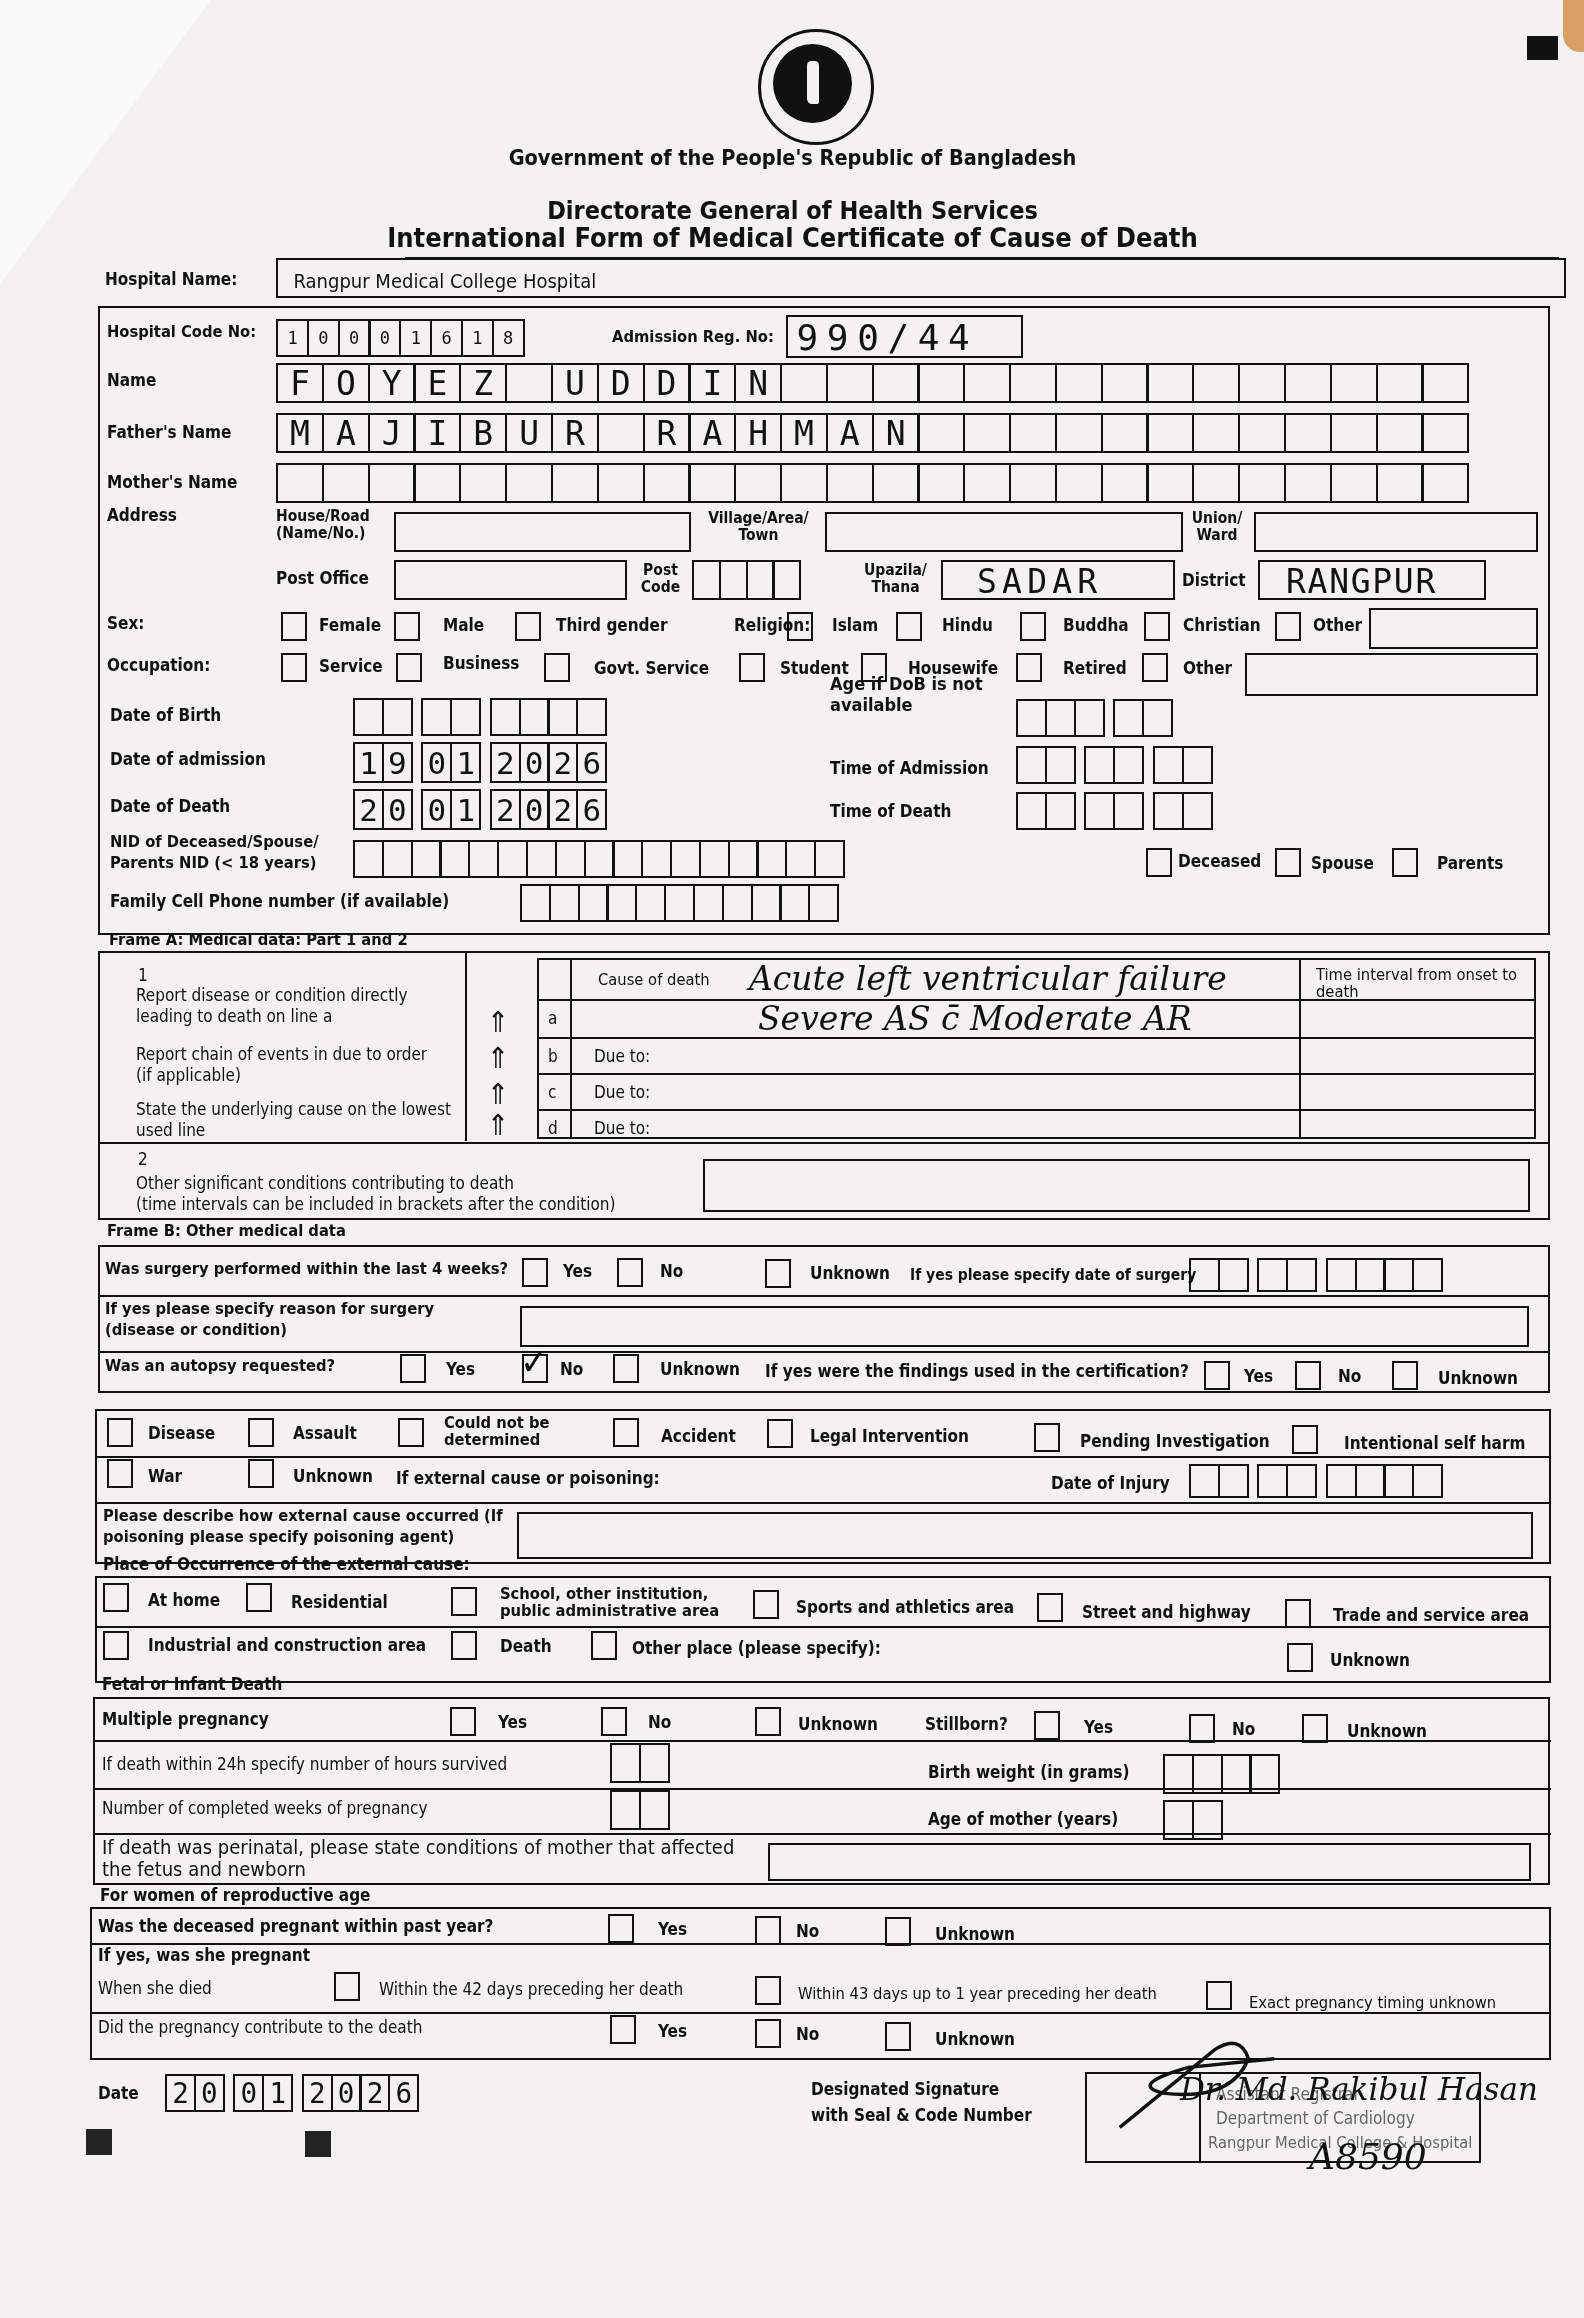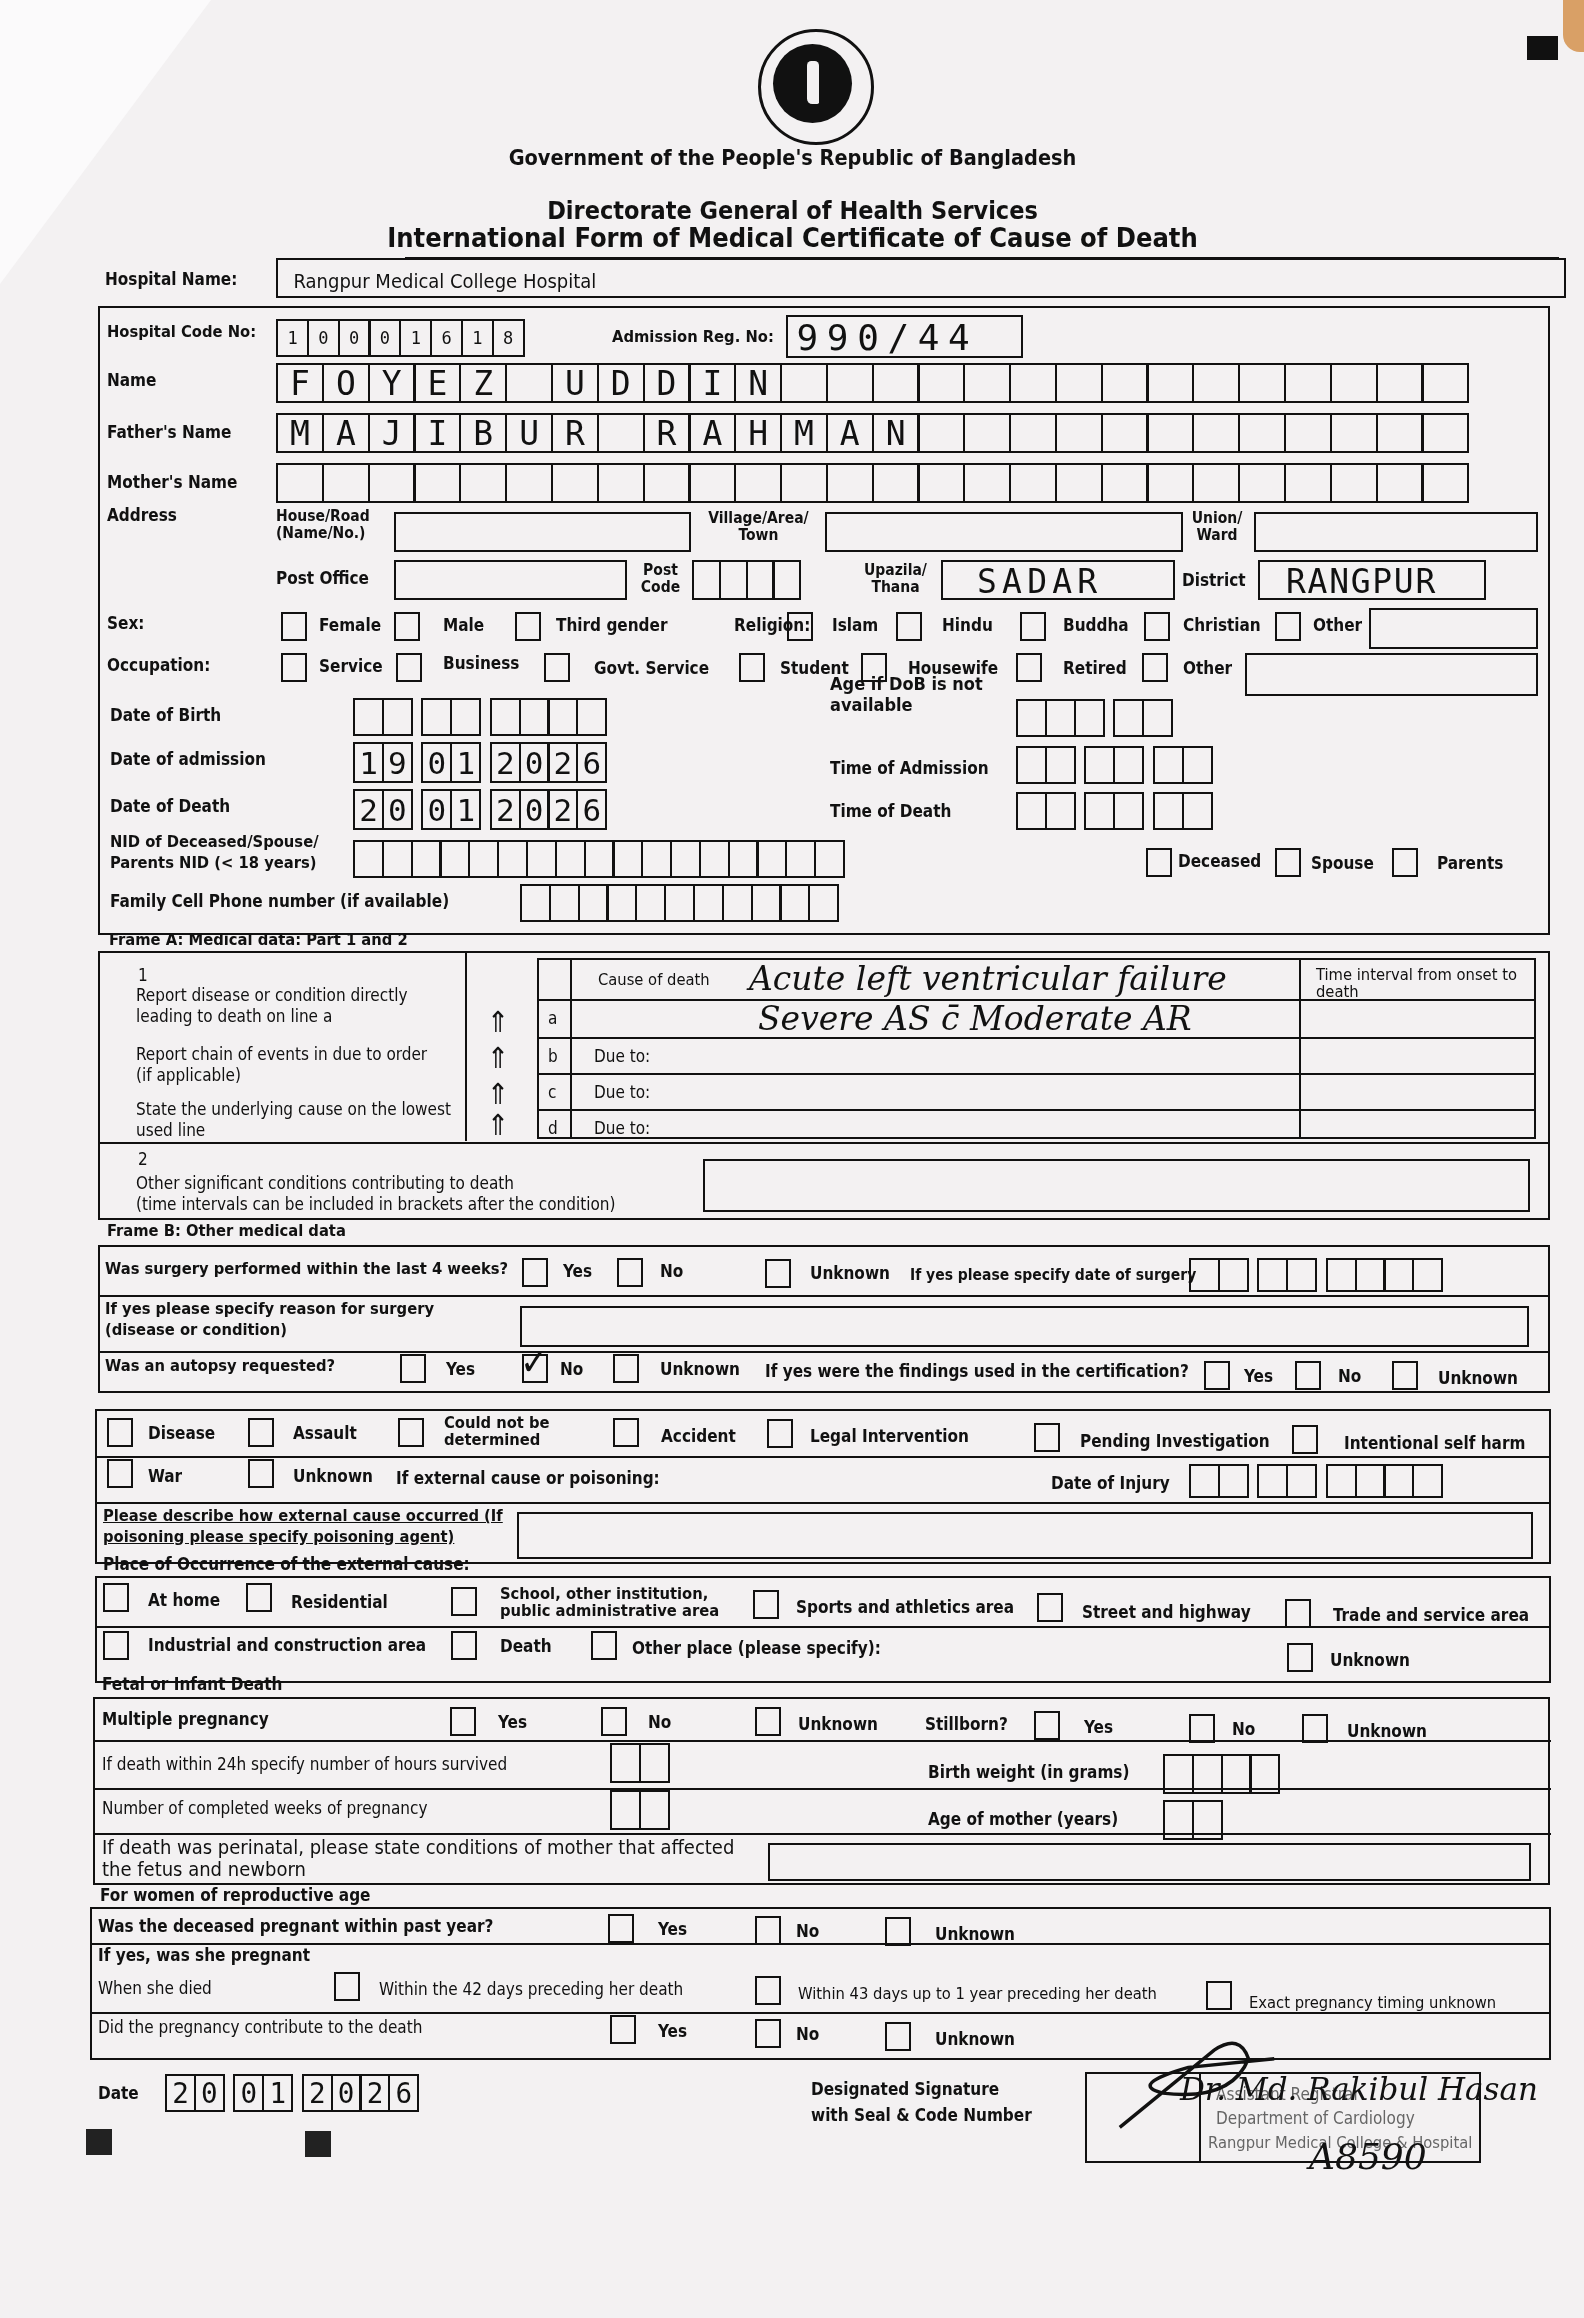--- a/index.html
+++ b/index.html
@@ -442,21 +442,21 @@
       <div class="cell" style="width: 31px; height: 34px; font-size: 13.8px;"></div>
       <div class="cell" style="width: 31px; height: 34px; font-size: 13.8px;"></div>
       <div class="cell" style="width: 31px; height: 34px; font-size: 13.8px; margin-left: 8.6px;"></div>
       <div class="cell" style="width: 31px; height: 34px; font-size: 13.8px;"></div>
       <div class="cell" style="width: 31px; height: 34px; font-size: 13.8px; margin-left: 8.6px;"></div>
       <div class="cell" style="width: 31px; height: 34px; font-size: 13.8px;"></div>
       <div class="cell" style="width: 31px; height: 34px; font-size: 13.8px;"></div>
       <div class="cell" style="width: 31px; height: 34px; font-size: 13.8px;"></div>
     </div>
   <div class="hline" style="left:96px;top:1502px;width:1454px;"></div>
-  <div class="lbl b" style="left:103px;top:1506px;width:413px;white-space:normal;font-size:16.4px;line-height:20.7px;text-decoration:underline;">Please describe how external cause occurred (If poisoning please specify poisoning agent)</div>
+  <div class="lbl b" style="left:103px;top:1506px;width:413px;white-space:normal;font-size:16.4px;line-height:20.7px;">Please describe how external cause occurred (If poisoning please specify poisoning agent)</div>
   <div class="box" style="left:517px;top:1512px;width:1016px;height:47px;"></div>
 
   <div class="lbl b" style="left:103px;top:1554px;font-size:17px;">Place of Occurrence of the external cause:</div>
   <div class="frame" style="left:95px;top:1576px;width:1456px;height:107px;"></div>
   <div class="cb" style="left:103px;top:1583px;"></div>
   <div class="lbl b" style="left:148px;top:1590px;">At home</div>
   <div class="cb" style="left:246px;top:1583px;"></div>
   <div class="lbl b" style="left:291px;top:1592px;">Residential</div>
   <div class="cb" style="left:451px;top:1587px;"></div>
   <div class="lbl b" style="left:500px;top:1585px;width:241px;white-space:normal;font-size:16.4px;line-height:17px;">School, other institution, public administrative area</div>

